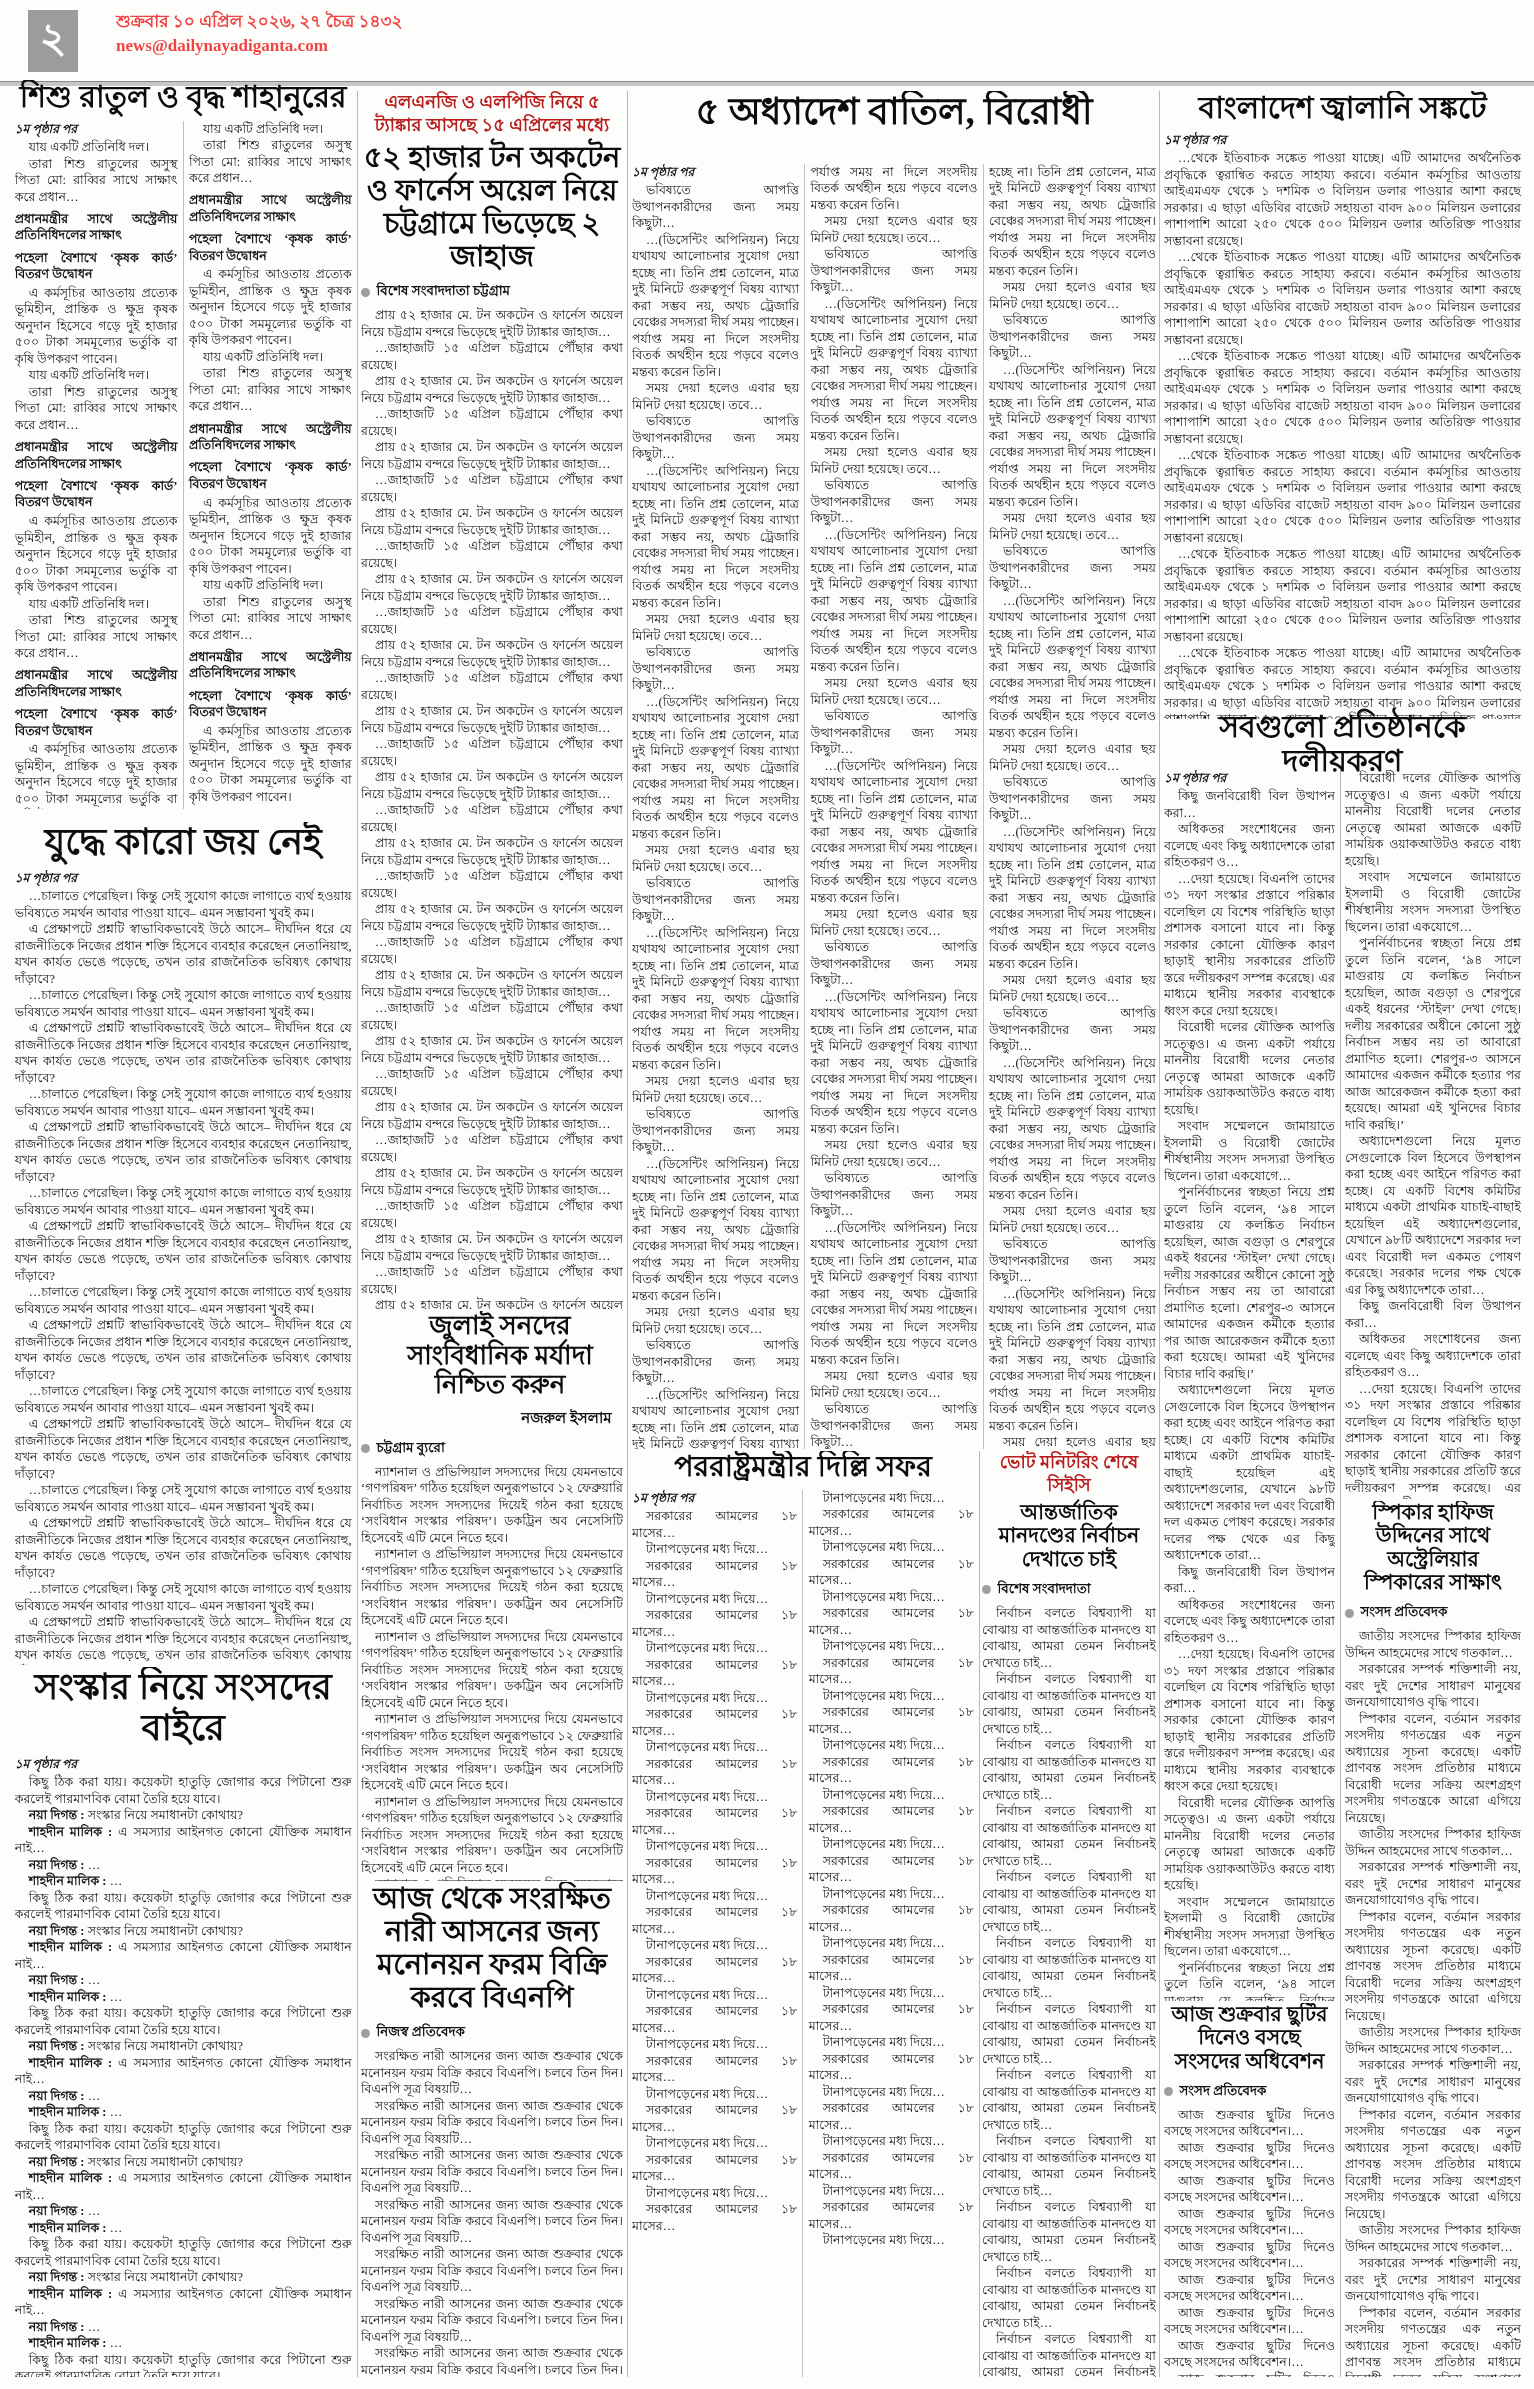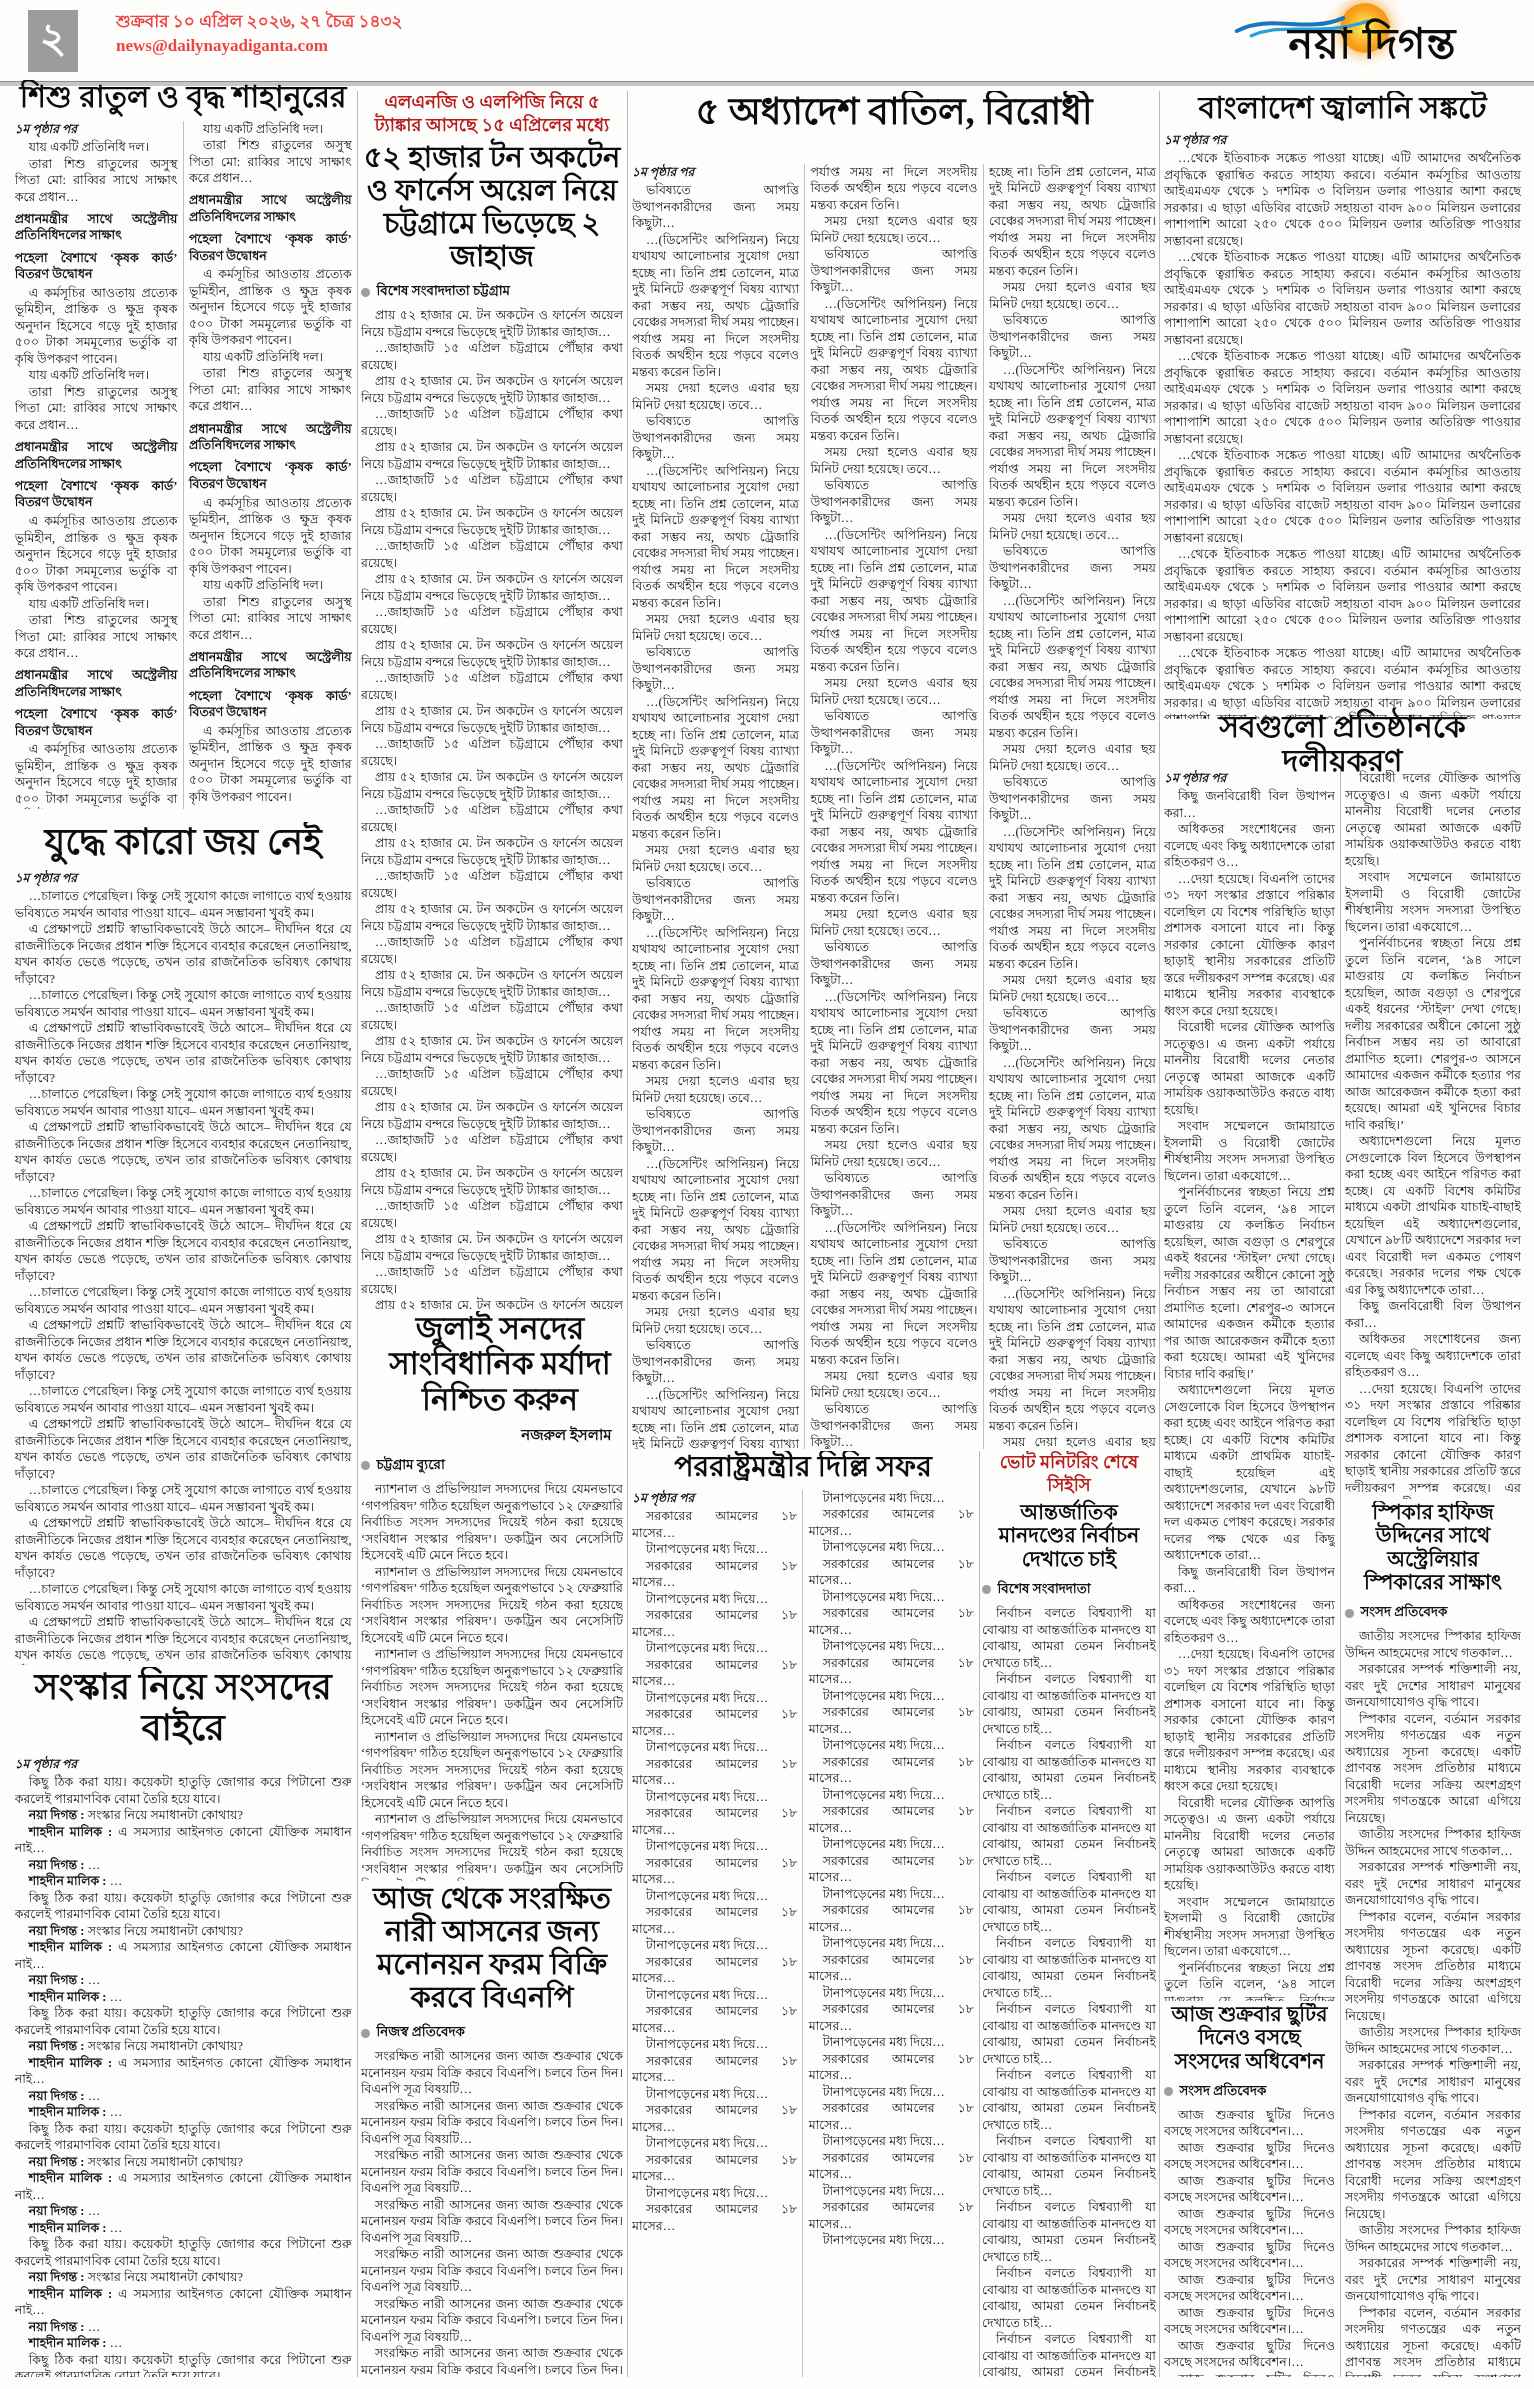--- a/index.html
+++ b/index.html
@@ -21,21 +21,21 @@
              letter-spacing:0.8px;color:#0b0b0b;line-height:1;}
   .hrule{position:absolute;left:0;top:81px;width:1535px;height:4.1px;background:#c7c7c7;border-top:0.8px solid #8a8a8a;}
 
   
   .vr{position:absolute;width:0.8px;background:#b8b8b5;}
 
   
   .art{position:absolute;display:flex;flex-direction:column;overflow:hidden;}
   .hl{font-weight:700;text-align:center;line-height:1.14;margin:0 0 6.5px;color:#0c0c0c;}
   .hl-46{font-size:37px;} .hl-44{font-size:36px;} .hl-40{font-size:36px;} .hl-38{font-size:30px;}
-  .hl-36{font-size:28.5px;} .hl-30{font-size:31px;margin-left:16px;} .hl-27{font-size:29px;} .hl-26{font-size:20.4px;}
+  .hl-36{font-size:28.5px;} .hl-30{font-size:26px;margin-left:16px;} .hl-27{font-size:29px;} .hl-26{font-size:20.4px;}
   .kicker{font-weight:700;text-align:center;font-size:18px;line-height:1.3;margin:0 0 3.3px;color:#b91c1c;}
   .byline{font-size:13.4px;font-weight:700;margin:1.6px 0 4.1px;display:flex;align-items:center;}
   .dot{display:inline-block;width:9px;height:9px;border-radius:50%;background:var(--dot,#9e9e9e);margin-right:6.5px;flex:0 0 auto;}
   .author{text-align:right;font-weight:700;font-size:15px;margin:0 11.4px 4.9px 0;}
   .art-body{flex:1 1 auto;overflow:hidden;font-size:12.5px;line-height:1.32;text-align:justify;color:#141414;}
   .cols-2{columns:2;column-gap:11.4px;column-rule:0.8px solid #c0c0bd;}
   .cols-3{columns:3;column-gap:11.4px;column-rule:0.8px solid #c0c0bd;}
   .para{margin:0;text-indent:14px;}
   .sub{margin:5.7px 0 2.4px;font-weight:700;text-indent:0;}
   .cont{font-weight:700;font-style:italic;margin:0 0 2.4px;font-size:12.2px;text-indent:0;}
@@ -46,28 +46,20 @@
 <body>
 
 <div class="page">
 
   <div class="header">
     <div class="pagenum">২</div>
     <div class="dateline">
       <div>শুক্রবার ১০ এপ্রিল ২০২৬, ২৭ চৈত্র ১৪৩২</div>
       <div class="email">news@dailynayadiganta.com</div>
     </div>
-    <div class="logo">
-      <div class="sun"></div>
-      <svg class="waves" width="155" height="29" viewBox="0 0 190 36">
-        <path d="M6 26 C 48 4, 92 30, 138 10" fill="none" stroke="#1b75bb" stroke-width="5" stroke-linecap="round"></path>
-        <path d="M24 32 C 66 14, 110 34, 168 14" fill="none" stroke="#2a9fd8" stroke-width="4" stroke-linecap="round"></path>
-      </svg>
-      <div class="logo-text">নয়া দিগন্ত</div>
-    </div>
   </div>
   <div class="hrule"></div>
 
   <div class="vr" style="left:357px;top:91px;height:2286px;"></div>
   <div class="vr" style="left:627px;top:91px;height:2286px;"></div>
   <div class="vr" style="left:1159px;top:91px;height:2286px;"></div>
   <div class="vr" style="left:979px;top:1451px;height:926px;"></div>
   <div class="vr" style="left:1340px;top:770px;height:1607px;"></div>
 
   <section class="art" style="left:14.7px;top:80px;width:337px;height:729px;">

